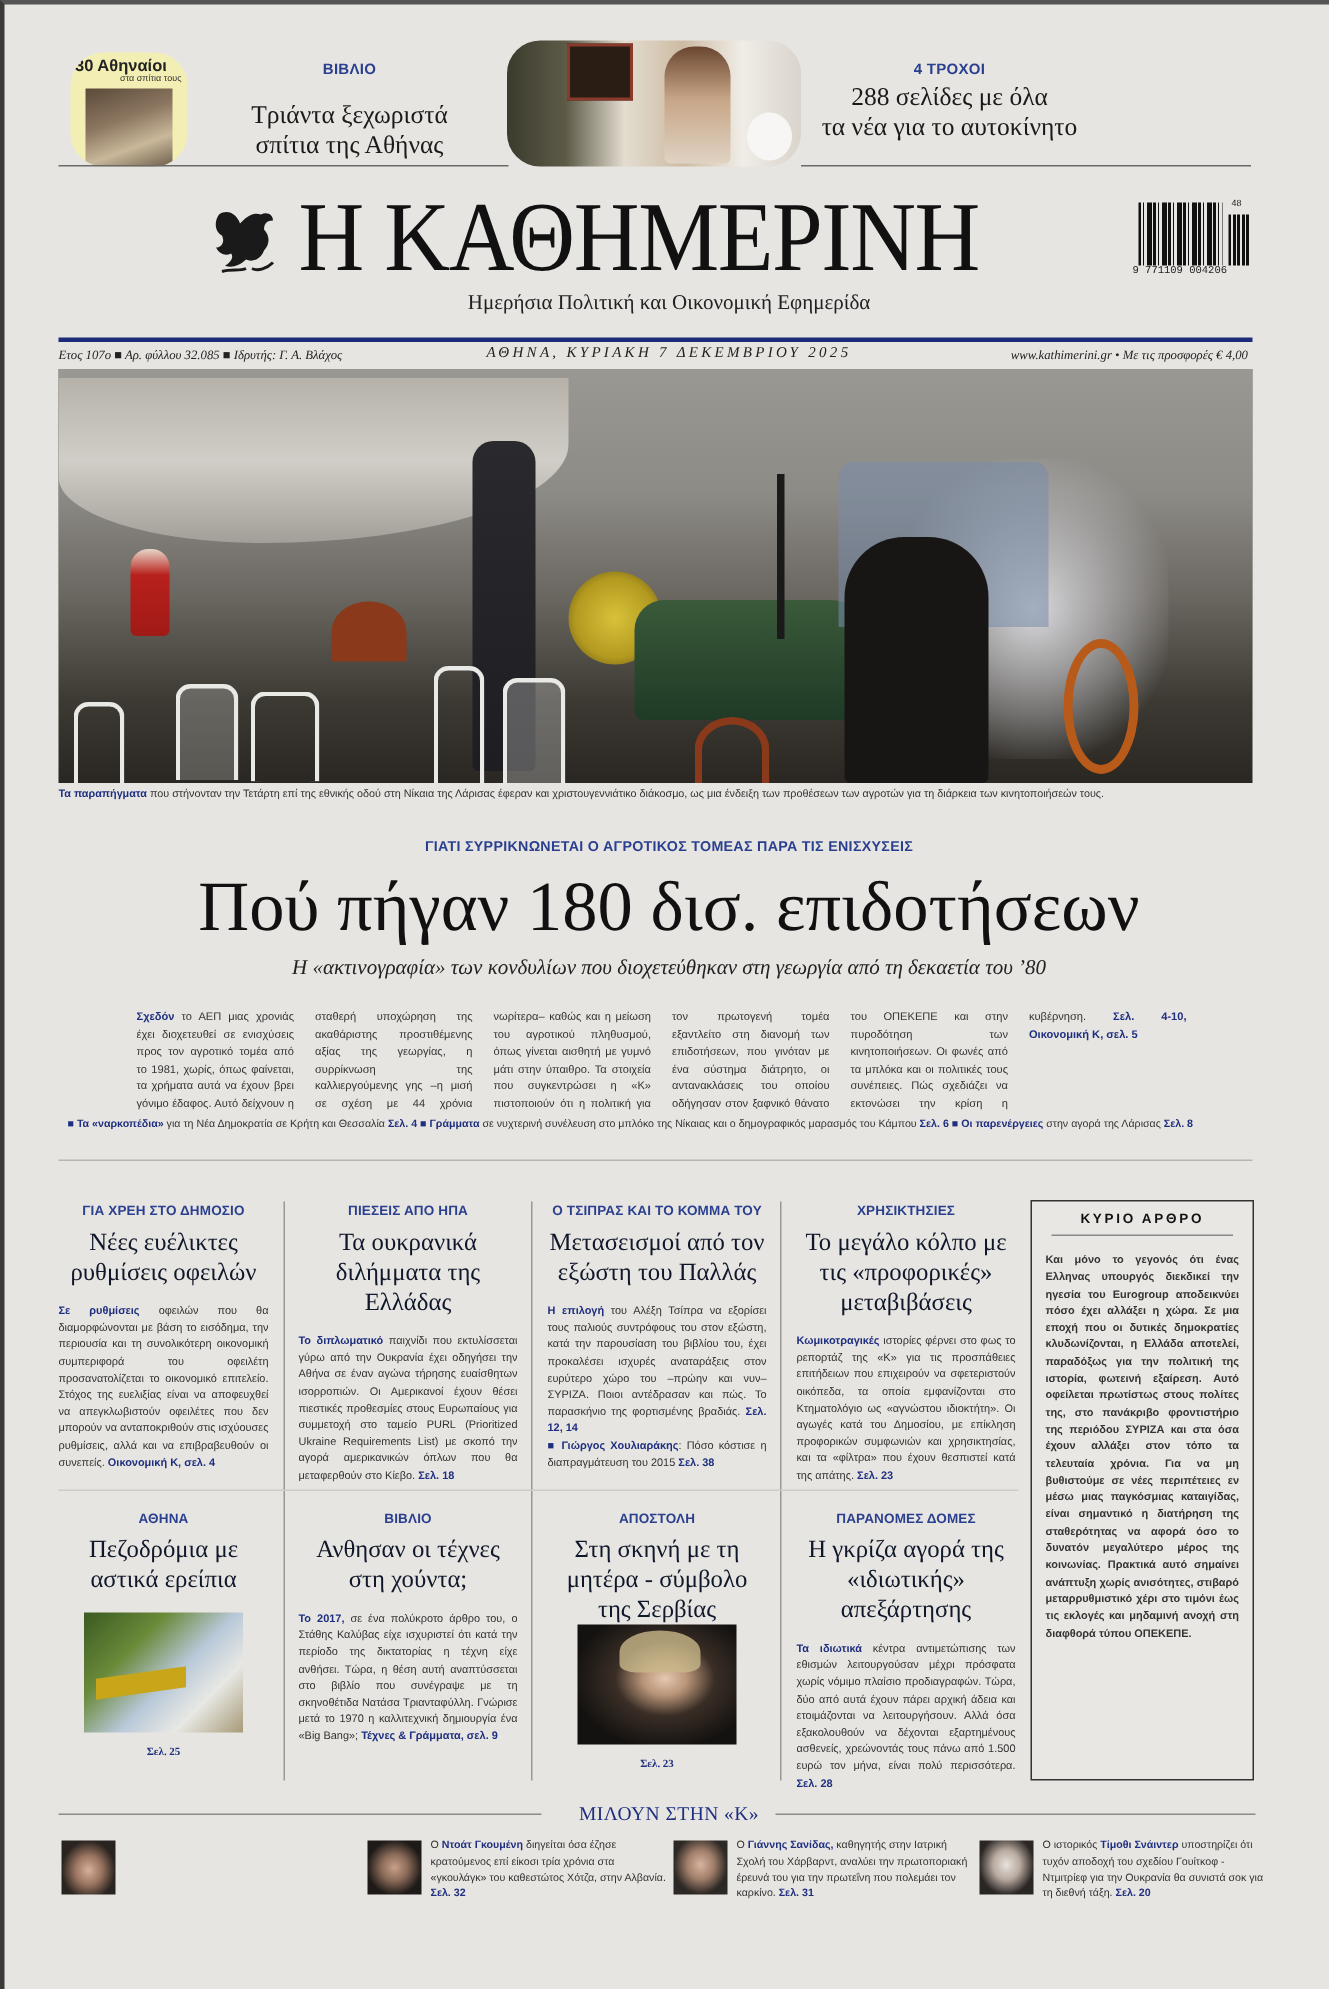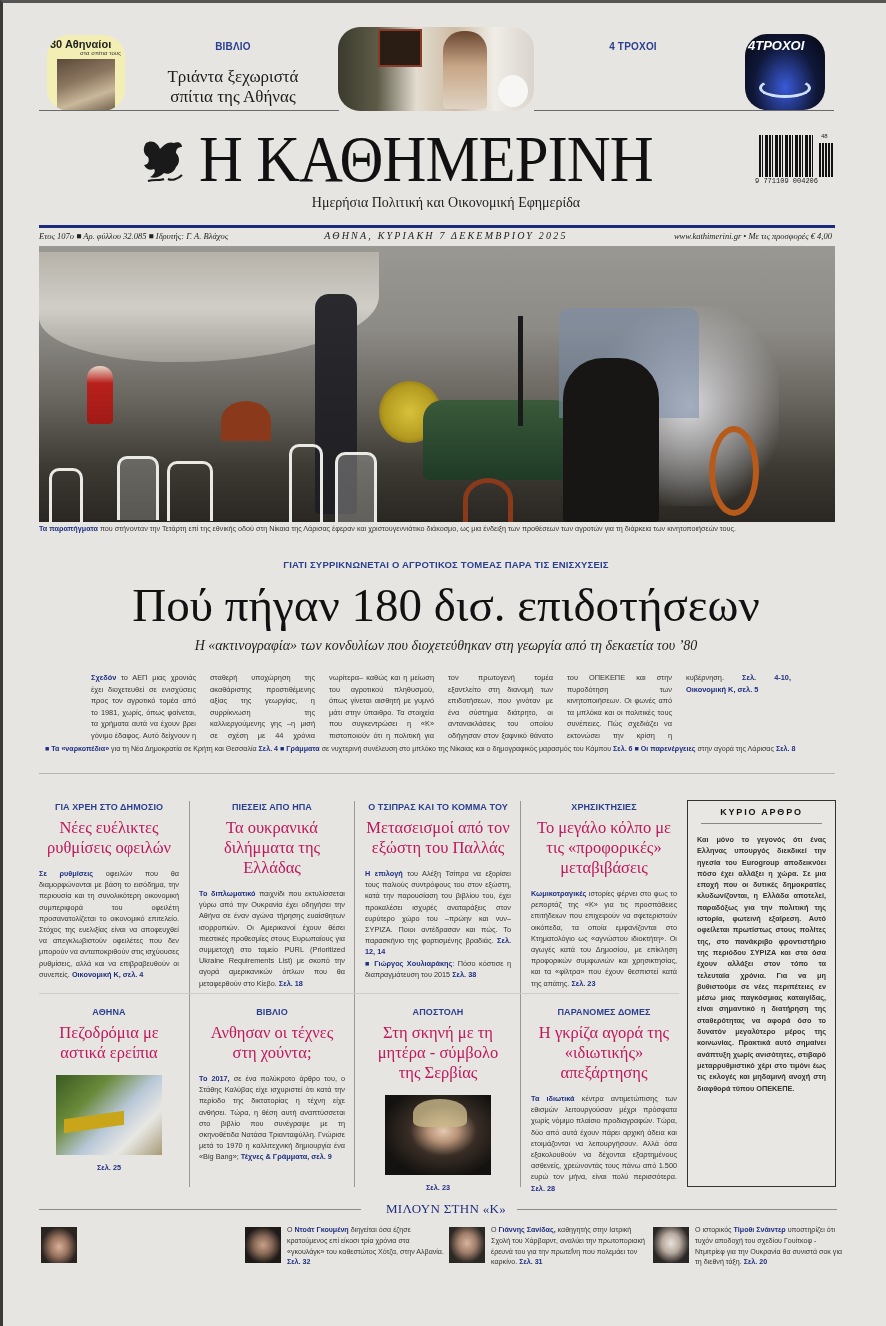--- a/index.html
+++ b/index.html
@@ -39,24 +39,24 @@
   .lead-body b { color: #1f2f80; }
   .teaser-line { position: absolute; top: 742px; left: 42px; width: 800px; font-family: "Liberation Sans", sans-serif; font-size: 7.1px; color: #333; white-space: nowrap; overflow: hidden; }
   .teaser-line b { color: #1f2f80; }
   .teaser-line .sq { color: #1f2f80; }
   .hr-soft { position: absolute; height: 1px; background: #b9b6b0; }
 
   
   .vrule { position: absolute; width: 1px; background: #9a9894; }
   .story { position: absolute; }
   .s-kicker { font-family: "Liberation Sans", sans-serif; font-weight: bold; font-size: 9px; color: #2a3f8f; text-align: center; margin-bottom: 6px; letter-spacing: 0.1px; }
-  .s-head { font-family: "Liberation Serif", serif; font-size: 16.5px; line-height: 20px; text-align: center; color: #be185d; margin-bottom: 10px; }
+  .s-head { font-family: "Liberation Serif", serif; font-size: 16.5px; line-height: 20px; text-align: center; color: #0f172a; margin-bottom: 10px; }
   .s-body { font-family: "Liberation Sans", sans-serif; font-size: 7.3px; line-height: 11.2px; color: #333; text-align: justify; }
   .s-body b { color: #1f2f80; }
-  .s-ref { font-family: Liberation Sans, sans-serif; font-weight: bold; font-size: 7.3px; color: #1f2f80; }
+  .s-ref { font-family: Liberation Serif, serif; font-weight: bold; font-size: 7.3px; color: #1f2f80; }
   .s-img { margin: 0 auto 8px; overflow: hidden; }
   .s-center { text-align: center; }
 
   
   .editorial { position: absolute; left: 684px; top: 797px; width: 149px; height: 387px; border: 1.5px solid #333; background: #e9e7e3; padding: 6px 9px; }
   .ed-kicker { font-family: "Liberation Sans", sans-serif; font-weight: bold; font-size: 9px; letter-spacing: 1.8px; text-align: center; color: #111; padding-bottom: 6px; border-bottom: 1px solid #888; margin: 0 4px 10px; }
   .ed-head { font-family: "Liberation Serif", serif; font-style: italic; font-size: 17px; line-height: 20px; text-align: center; color: #1f2f80; margin-bottom: 12px; }
   .ed-body { font-family: "Liberation Sans", sans-serif; font-weight: bold; font-size: 7.3px; line-height: 11.3px; color: #333; text-align: justify; }
 
   
@@ -82,23 +82,23 @@
     <div>σπίτια της Αθήνας</div>
   </div>
 
   <div class="promo-thumb" style="left:335px;top:24px;width:196px;height:84px;background:linear-gradient(90deg,#3b3b2e 0%,#5d5a47 20%,#e3ddd0 40%,#cdbba3 60%,#f0ede7 80%,#d9d4cc 100%);">
     <div style="position:absolute;left:40px;top:2px;width:44px;height:38px;background:#2a1d14;border:2px solid #8a3a2a;"></div>
     <div style="position:absolute;left:105px;top:4px;width:44px;height:78px;background:linear-gradient(180deg,#6a4630 0%,#c7a687 45%,#e0d3c3 100%);border-radius:20px 20px 4px 4px;"></div>
     <div style="position:absolute;left:160px;top:48px;width:30px;height:32px;background:#f7f6f4;border-radius:50%;"></div>
   </div>
 
   <div class="promo-kicker" style="left:570px;top:38px;width:120px;">4 ΤΡΟΧΟΙ</div>
-  <div class="promo-thumb" style="left:742px;top:31px;width:80px;height:76px;background:radial-gradient(ellipse at 50% 70%,#3a5ad8 0%,#10183a 55%,#05070f 100%);">
-    <div style="font-family:'Liberation Sans',sans-serif;font-weight:bold;font-style:italic;font-size:13px;color:#fff;padding:4px 3px;white-space:nowrap;">4ΤΡΟΧΟΙ</div>
-    <div style="position:absolute;left:14px;top:44px;width:52px;height:20px;border-radius:50%;border:3px solid #cfe0ff;border-top-color:transparent;"></div>
+  <div class="promo-title" style="left:540px;top:52px;width:180px;">
+    <div>288 σελίδες με όλα</div>
+    <div>τα νέα για το αυτοκίνητο</div>
   </div>
 
   <div class="promo-rule" style="left:36px;top:107px;width:300px;"></div>
   <div class="promo-rule" style="left:531px;top:107px;width:300px;"></div>
 
   <svg class="abs" style="left:135px;top:132px;" width="52" height="52" viewBox="0 0 52 52">
     <path d="M8 8 C14 4 20 8 22 14 C26 10 30 6 36 8 C40 6 44 8 44 12 C40 12 38 14 38 18 C42 22 42 28 38 32 C36 38 30 40 26 38 C22 42 16 44 12 42 C16 40 18 36 16 34 C12 36 8 34 6 30 C10 30 12 26 10 22 C6 20 4 14 8 8 Z" fill="#1a1a1a"></path>
     <path d="M10 46 C16 44 22 46 26 44 M30 44 C34 46 40 44 44 40" stroke="#1a1a1a" stroke-width="2" fill="none"></path>
   </svg>
   <div class="mast-title">Η ΚΑΘΗΜΕΡΙΝΗ</div>
@@ -189,21 +189,21 @@
   </div>
 
   <div class="story" style="left:196px;top:1004px;width:146px;">
     <div class="s-kicker">ΒΙΒΛΙΟ</div>
     <div class="s-head">Ανθησαν οι τέχνες στη χούντα;</div>
     <div class="s-body"><b>Το 2017,</b><span> σε ένα πολύκροτο άρθρο του, ο Στάθης Καλύβας είχε ισχυριστεί ότι κατά την περίοδο της δικτατορίας η τέχνη είχε ανθήσει. Τώρα, η θέση αυτή αναπτύσσεται στο βιβλίο που συνέγραψε με τη σκηνοθέτιδα Νατάσα Τριανταφύλλη. Γνώρισε μετά το 1970 η καλλιτεχνική δημιουργία ένα «Big Bang»; </span><b>Τέχνες &amp; Γράμματα, σελ. 9</b></div>
   </div>
 
   <div class="story" style="left:362px;top:1004px;width:146px;">
     <div class="s-kicker">ΑΠΟΣΤΟΛΗ</div>
-    <div class="s-head" style="margin-bottom:12px;">Στη σκηνή με τη μητέρα - σύμβολο της Σερβίας</div>
+    <div class="s-head" style="margin-bottom:0;">Στη σκηνή με τη μητέρα - σύμβολο της Σερβίας</div>
     <div class="s-img" style="width:106px;height:80px;background:radial-gradient(ellipse at 55% 45%,#e5c9b2 0%,#b89478 18%,#3a2e26 40%,#141210 75%);position:relative;">
       <div style="position:absolute;left:28px;top:4px;width:54px;height:28px;background:#c8b88a;border-radius:50% 50% 20% 20%;opacity:0.8;"></div>
     </div>
     <div class="s-ref s-center">Σελ. 23</div>
   </div>
 
   <div class="story" style="left:528px;top:1004px;width:146px;">
     <div class="s-kicker">ΠΑΡΑΝΟΜΕΣ ΔΟΜΕΣ</div>
     <div class="s-head">Η γκρίζα αγορά της «ιδιωτικής» απεξάρτησης</div>
     <div class="s-body"><b>Τα ιδιωτικά</b><span> κέντρα αντιμετώπισης των εθισμών λειτουργούσαν μέχρι πρόσφατα χωρίς νόμιμο πλαίσιο προδιαγραφών. Τώρα, δύο από αυτά έχουν πάρει αρχική άδεια και ετοιμάζονται να λειτουργήσουν. Αλλά όσα εξακολουθούν να δέχονται εξαρτημένους ασθενείς, χρεώνοντάς τους πάνω από 1.500 ευρώ τον μήνα, είναι πολύ περισσότερα. </span><b>Σελ. 28</b></div>

